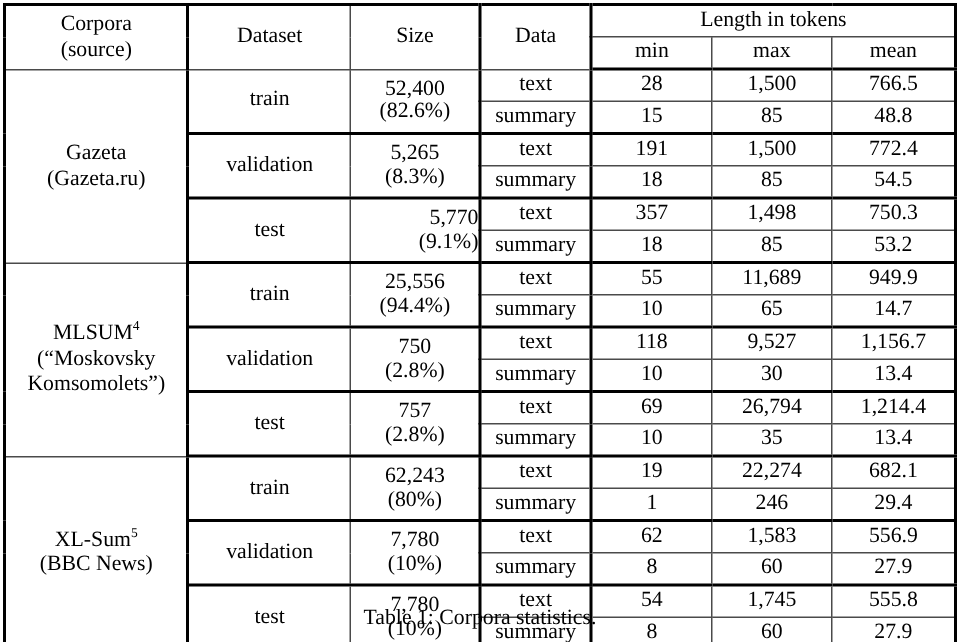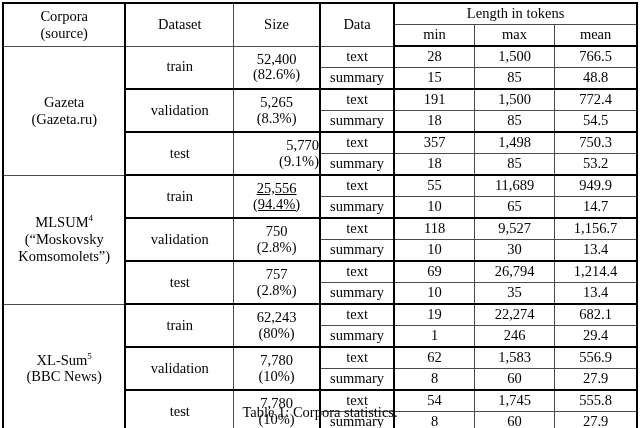--- a/index.html
+++ b/index.html
@@ -183,21 +183,21 @@
           <td style="border-bottom: 2px solid rgb(0, 0, 0);">85</td>
           <td style="border-bottom: 2px solid rgb(0, 0, 0);">53.2</td>
         </tr>
         <tr class="data-row">
           <td class="corpus-cell" rowspan="6">
             <span class="corpus-line">MLSUM<sup>4</sup></span>
             <span class="corpus-line">(“Moskovsky</span>
             <span class="corpus-line">Komsomolets”)</span>
           </td>
           <td class="dataset-cell" rowspan="2" style="border-bottom: 2px solid rgb(0, 0, 0);">train</td>
-          <td class="size-cell" rowspan="2" style="border-bottom: 2px solid rgb(0, 0, 0); text-decoration: underline;">
+          <td class="size-cell" rowspan="2" style="border-bottom: 2px solid rgb(0, 0, 0);">
             <span class="sz-line">25,556</span>
             <span class="sz-line">(94.4%)</span>
           </td>
           <td class="data-col">text</td>
           <td>55</td>
           <td>11,689</td>
           <td>949.9</td>
         </tr>
         <tr class="data-row">
           <td class="data-col" style="border-bottom: 2px solid rgb(0, 0, 0);">summary</td>

